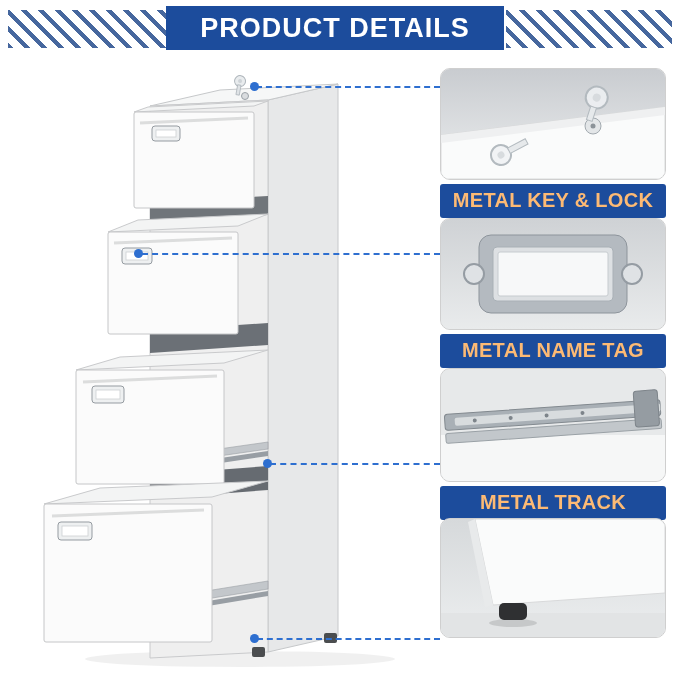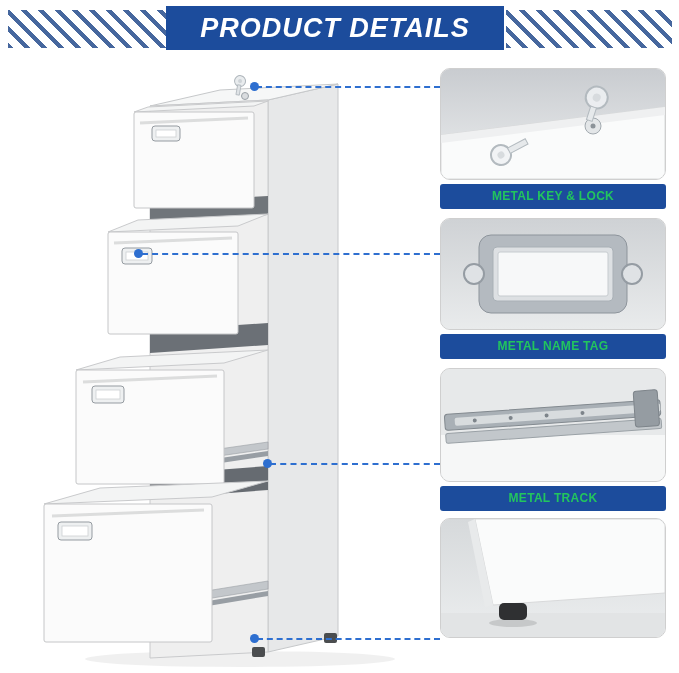--- a/index.html
+++ b/index.html
@@ -6,21 +6,21 @@
   body { font-family:"Liberation Sans", sans-serif; background:#ffffff; }
   .stage { position:relative; width:679px; height:673px; background:#ffffff; overflow:hidden; }
 
   
   .stripes { position:absolute; top:10px; height:38px;
     background:repeating-linear-gradient(45deg,#46679e 0px,#46679e 4px,#ffffff 4px,#ffffff 12px); }
   .stripes.left  { left:8px;  width:158px; }
   .stripes.right { left:506px; width:166px; }
   .banner { position:absolute; left:166px; top:6px; width:338px; height:44px;
     background:#1c4c9c; color:#ffffff; font-weight:bold; font-size:27px; letter-spacing:1px;
-    display:flex; align-items:center; justify-content:center;font-style:italic; }
+    display:flex; align-items:center; justify-content:center; }
 
   
   .cabinet { position:absolute; left:0; top:55px; width:440px; height:618px; }
 
   
   .connector { position:absolute; border-top:2px dashed #2e6fd0; }
   .dot { position:absolute; width:9px; height:9px; border-radius:50%; background:#2e6fd0; }
   #c1 { left:256px; top:86px;  width:184px; }
   #c2 { left:142px; top:253px; width:298px; }
   #c3 { left:270px; top:463px; width:170px; }
@@ -29,22 +29,22 @@
   #d2 { left:134px; top:249px; }
   #d3 { left:263px; top:459px; }
   #d4 { left:250px; top:634px; }
 
   
   .card { position:absolute; left:440px; width:226px; }
   #card1 { top:68px; }  #card2 { top:218px; }  #card3 { top:368px; }  #card4 { top:518px; }
   .thumb { width:100%; border:1px solid #cfcfcf; border-radius:10px; overflow:hidden;
     background:#e9ebec; display:block; }
   .thumb svg { display:block; width:100%; }
-  .caption { margin-top:4px; background:#1c4c9c; color:#22c55e; font-weight:bold;
-    font-size:12px; letter-spacing:0.3px; text-align:center; padding:5px 0 6px 0; border-radius:3px; }
+  .caption { margin-top:4px; background:#1c4c9c; color:#fdba74; font-weight:bold;
+    font-size:20px; letter-spacing:0.3px; text-align:center; padding:5px 0 6px 0; border-radius:3px; }
 </style>
 </head>
 <body>
 
 <div class="stage">
 
   <div class="stripes left"></div>
   <div class="banner">PRODUCT DETAILS</div>
   <div class="stripes right"></div>
 

